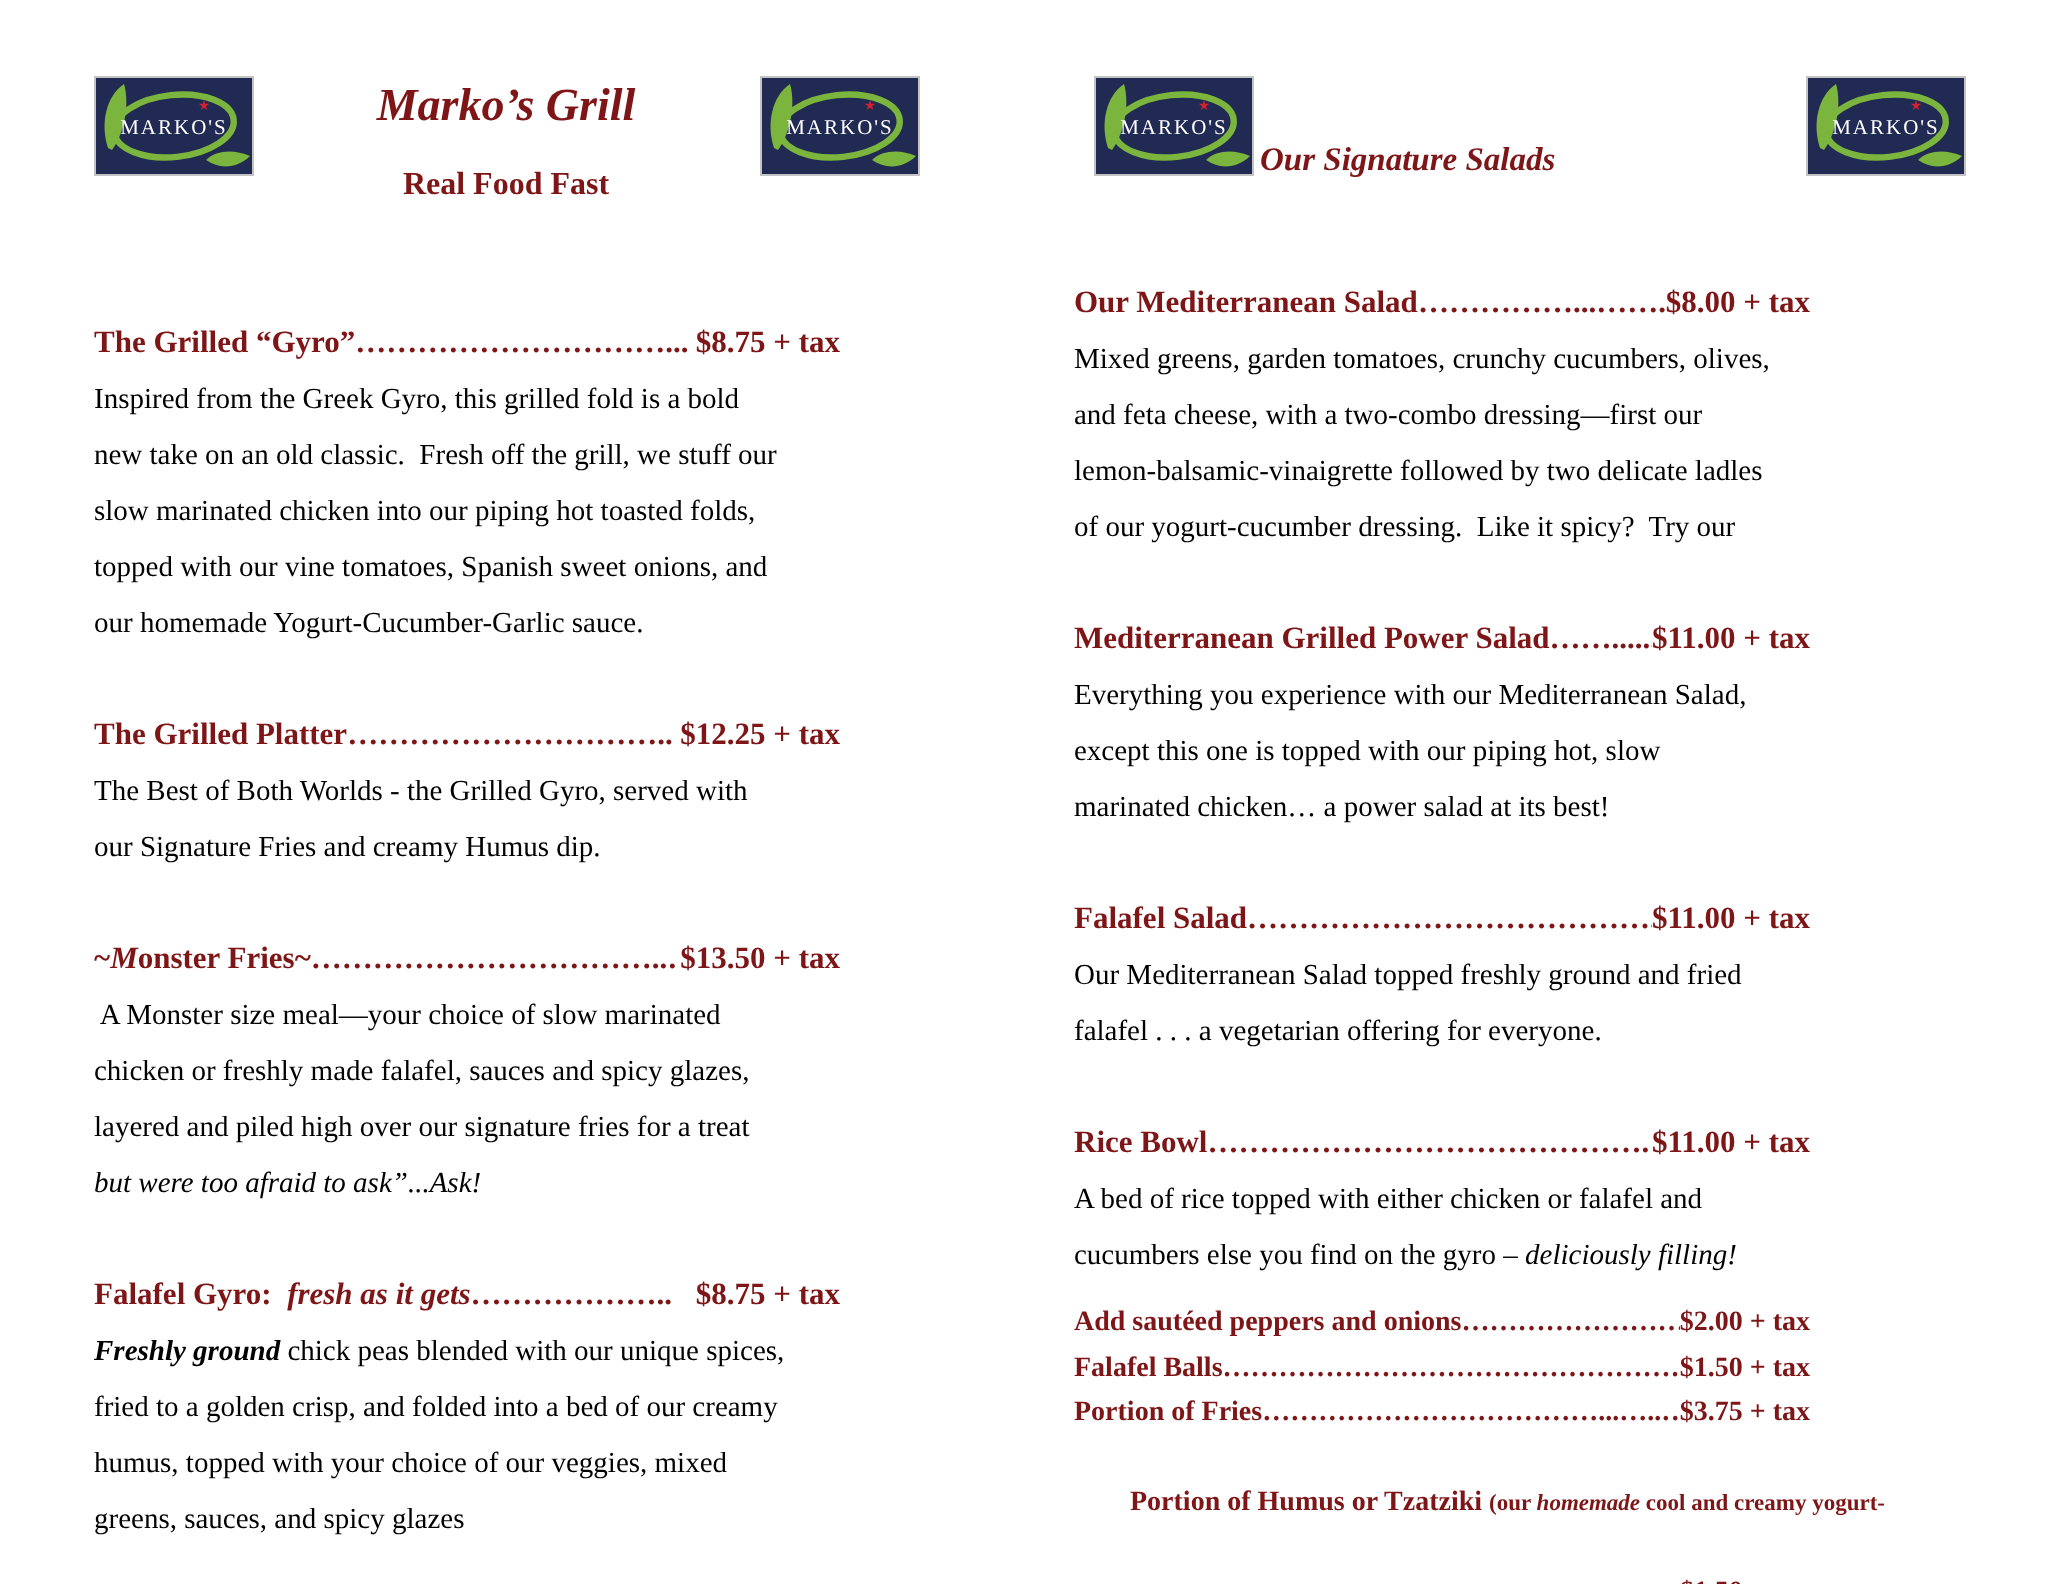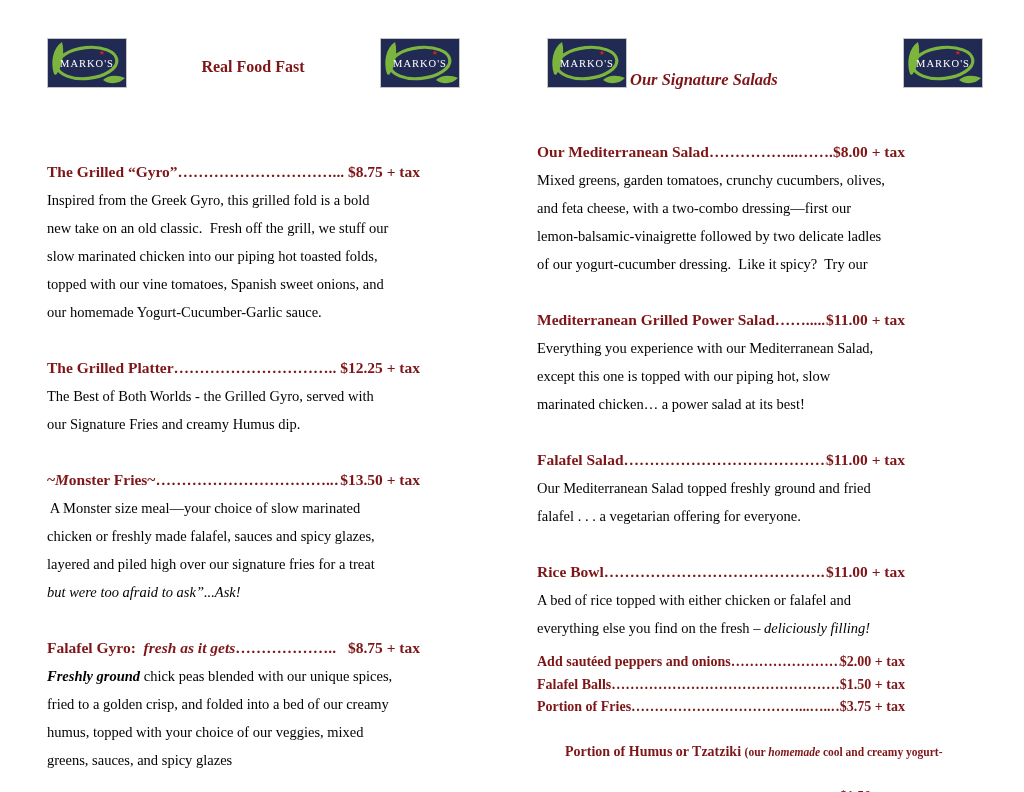--- a/index.html
+++ b/index.html
@@ -94,20 +94,21 @@
         <use href="#markos-logo-sym"></use>
       </svg>
     </div>
   <div class="logo" id="logo-4">
       <svg>
         <use href="#markos-logo-sym"></use>
       </svg>
     </div>
 
   <div class="title-block">
+    <div class="page-title">Marko’s Grill</div>
     <div class="tagline">Real Food Fast</div>
   </div>
 
   <div class="salads-title">Our Signature Salads</div>
 
   <div class="col col-left">
 
     <section class="item">
       <div class="hrow">
         <span>The Grilled “Gyro”</span><span class="dots">…………………………...</span><span>$8.75 + tax</span>
@@ -176,21 +177,21 @@
       </div>
       <div class="line">Our Mediterranean Salad topped freshly ground and fried</div>
       <div class="line">falafel . . . a vegetarian offering for everyone.</div>
     </section>
 
     <section class="item">
       <div class="hrow">
         <span>Rice Bowl</span><span class="dots">…………………………………….</span><span>$11.00 + tax</span>
       </div>
       <div class="line">A bed of rice topped with either chicken or falafel and</div>
-      <div class="line"><span>everything else you find on the fresh – </span><span class="it">deliciously filling!</span></div>
+      <div class="line"><span>cucumbers else you find on the gyro – </span><span class="it">deliciously filling!</span></div>
     </section>
 
     <div class="extras">
       <div class="extra">
         <span>Add sautéed peppers and onions</span><span class="dots">…………………….….</span><span>$2.00 + tax</span>
       </div>
       <div class="extra">
         <span>Falafel Balls</span><span class="dots">……………………………………………..………</span><span>$1.50 + tax</span>
       </div>
       <div class="extra">

